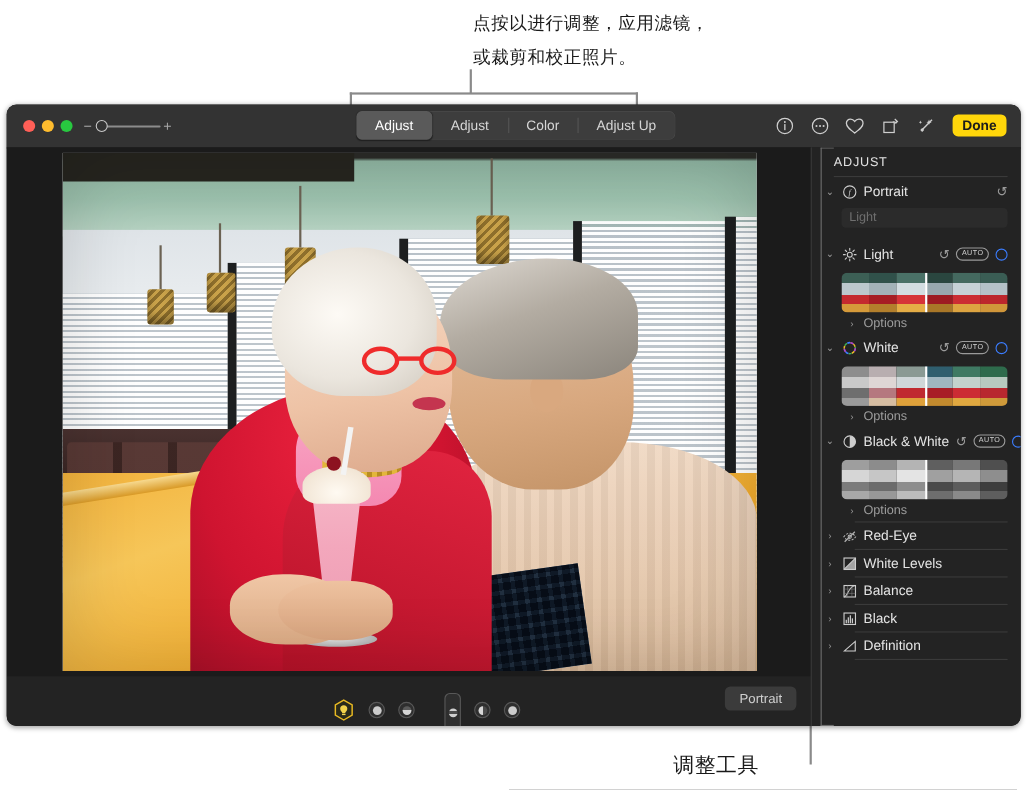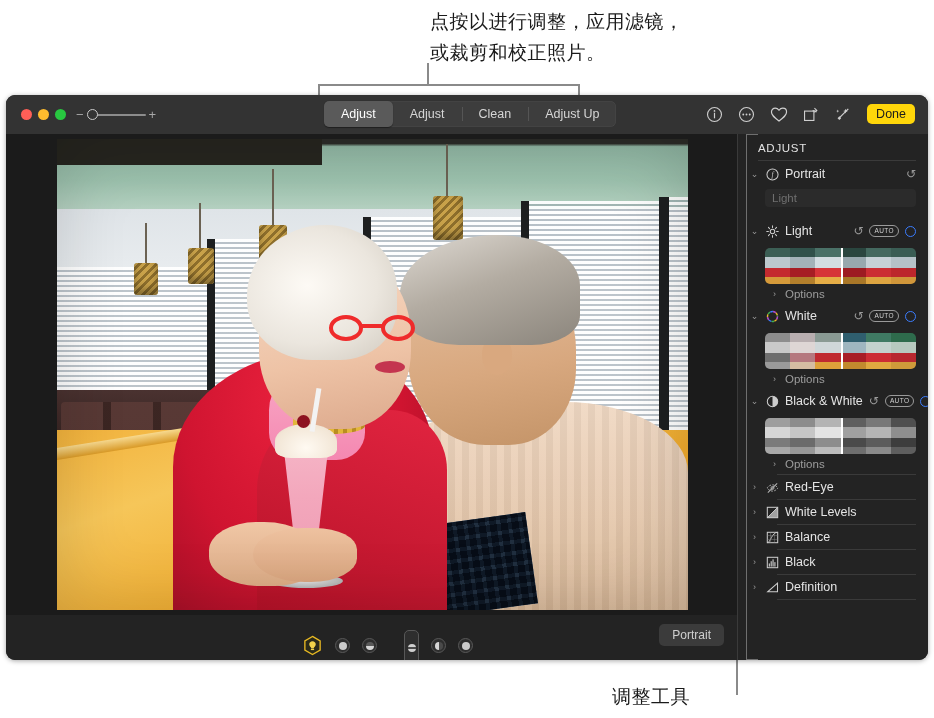--- a/index.html
+++ b/index.html
@@ -8,21 +8,21 @@
     background:#ffffff;
     font-family:"Liberation Sans","DejaVu Sans",sans-serif;
     overflow:hidden;
     position:relative;
   }
 
   
   .callout-text{
     position:absolute;
     color:#1a1a1a;
-    font-size:19px;
+    font-size:16px;
     line-height:31px;
     white-space:pre-line;
     letter-spacing:.5px;
   }
   #callout-top{ left:430px; top:6px; }
   #callout-bottom{ left:612px; top:681px; font-size:19px; }
 
   .leader{ position:absolute; background:#8a8a8a; }
 
   
@@ -72,21 +72,21 @@
   .tab + .tab::before{
     content:"";position:absolute;left:0;top:6px;bottom:6px;width:1px;background:#555555;
   }
   .tab.active + .tab::before,.tab.active::before{background:transparent;}
 
   
   #tool-icons{position:absolute;right:13px;top:6px;height:26px;display:flex;align-items:center;gap:13px;}
   .ticon{width:19px;height:19px;display:flex;align-items:center;justify-content:center;color:#cfcfcf;}
   .ticon svg{display:block;}
   #done-button{
-    background:#ffd60a;color:#1b1b1b;font-size:12.5px;font-weight:normal;
+    background:#ffd60a;color:#1b1b1b;font-size:12.5px;font-weight:bold;
     border-radius:5px;padding:4px 9px;line-height:1;margin-left:2px;
   }
 
   
   #photo-area{
     position:absolute;left:0;top:39px;right:190px;bottom:45px;
     background:#1b1b1b;
   }
   #photo{
     position:absolute;left:51px;top:5px;width:631px;height:471px;
@@ -271,21 +271,21 @@
     <div id="zoom-slider-wrap">
       <span id="zoom-minus" class="zoom-sign">−</span>
       <div id="zoom-track"></div>
       <div id="zoom-knob"></div>
       <span id="zoom-plus" class="zoom-sign">+</span>
     </div>
 
     <div id="tab-group">
       <div class="tab active">Adjust</div>
       <div class="tab">Adjust</div>
-      <div class="tab">Clean</div>
+      <div class="tab">Color</div>
       <div class="tab">Adjust Up</div>
     </div>
 
     <div id="tool-icons">
       <div class="ticon">
         <svg width="17" height="17" viewBox="0 0 20 20">
             <circle cx="10" cy="10" r="8.2" fill="none" stroke="#cfcfcf" stroke-width="1.3"></circle>
             <circle cx="10" cy="5.8" r="1" fill="#cfcfcf"></circle>
             <rect x="9.3" y="8" width="1.4" height="6.5" fill="#cfcfcf"></rect>
           </svg>

